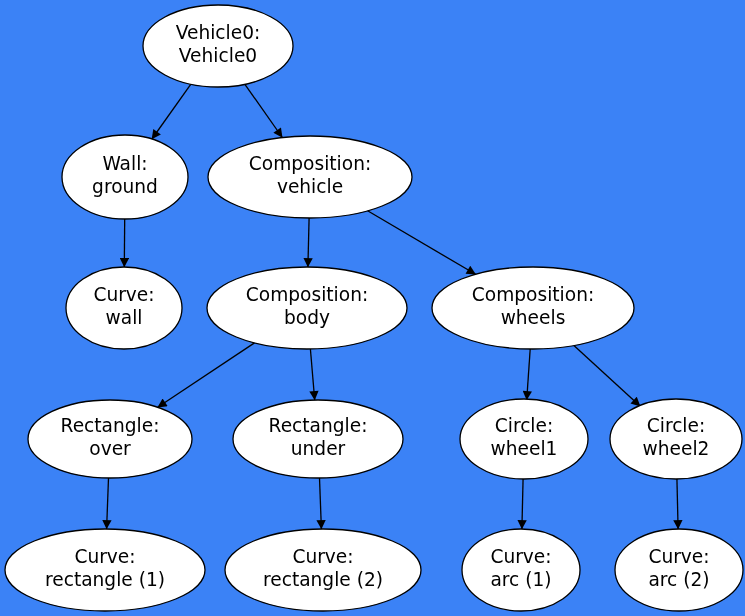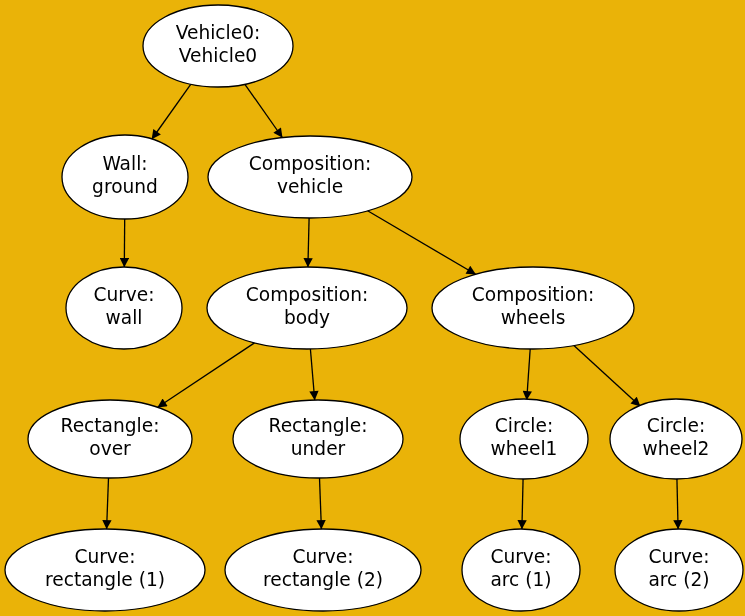--- a/index.html
+++ b/index.html
@@ -3,21 +3,21 @@
 <meta charset="utf-8">
 <style>
   html, body {
     margin: 0;
     padding: 0;
     background: #ffffff;
   }
   #canvas {
     width: 745px;
     height: 616px;
-    background: #eab308;
+    background: #3b82f6;
     position: relative;
     overflow: hidden;
   }
   svg {
     display: block;
   }
   .node-ellipse {
     fill: #ffffff;
     stroke: #000000;
     stroke-width: 1.3;

